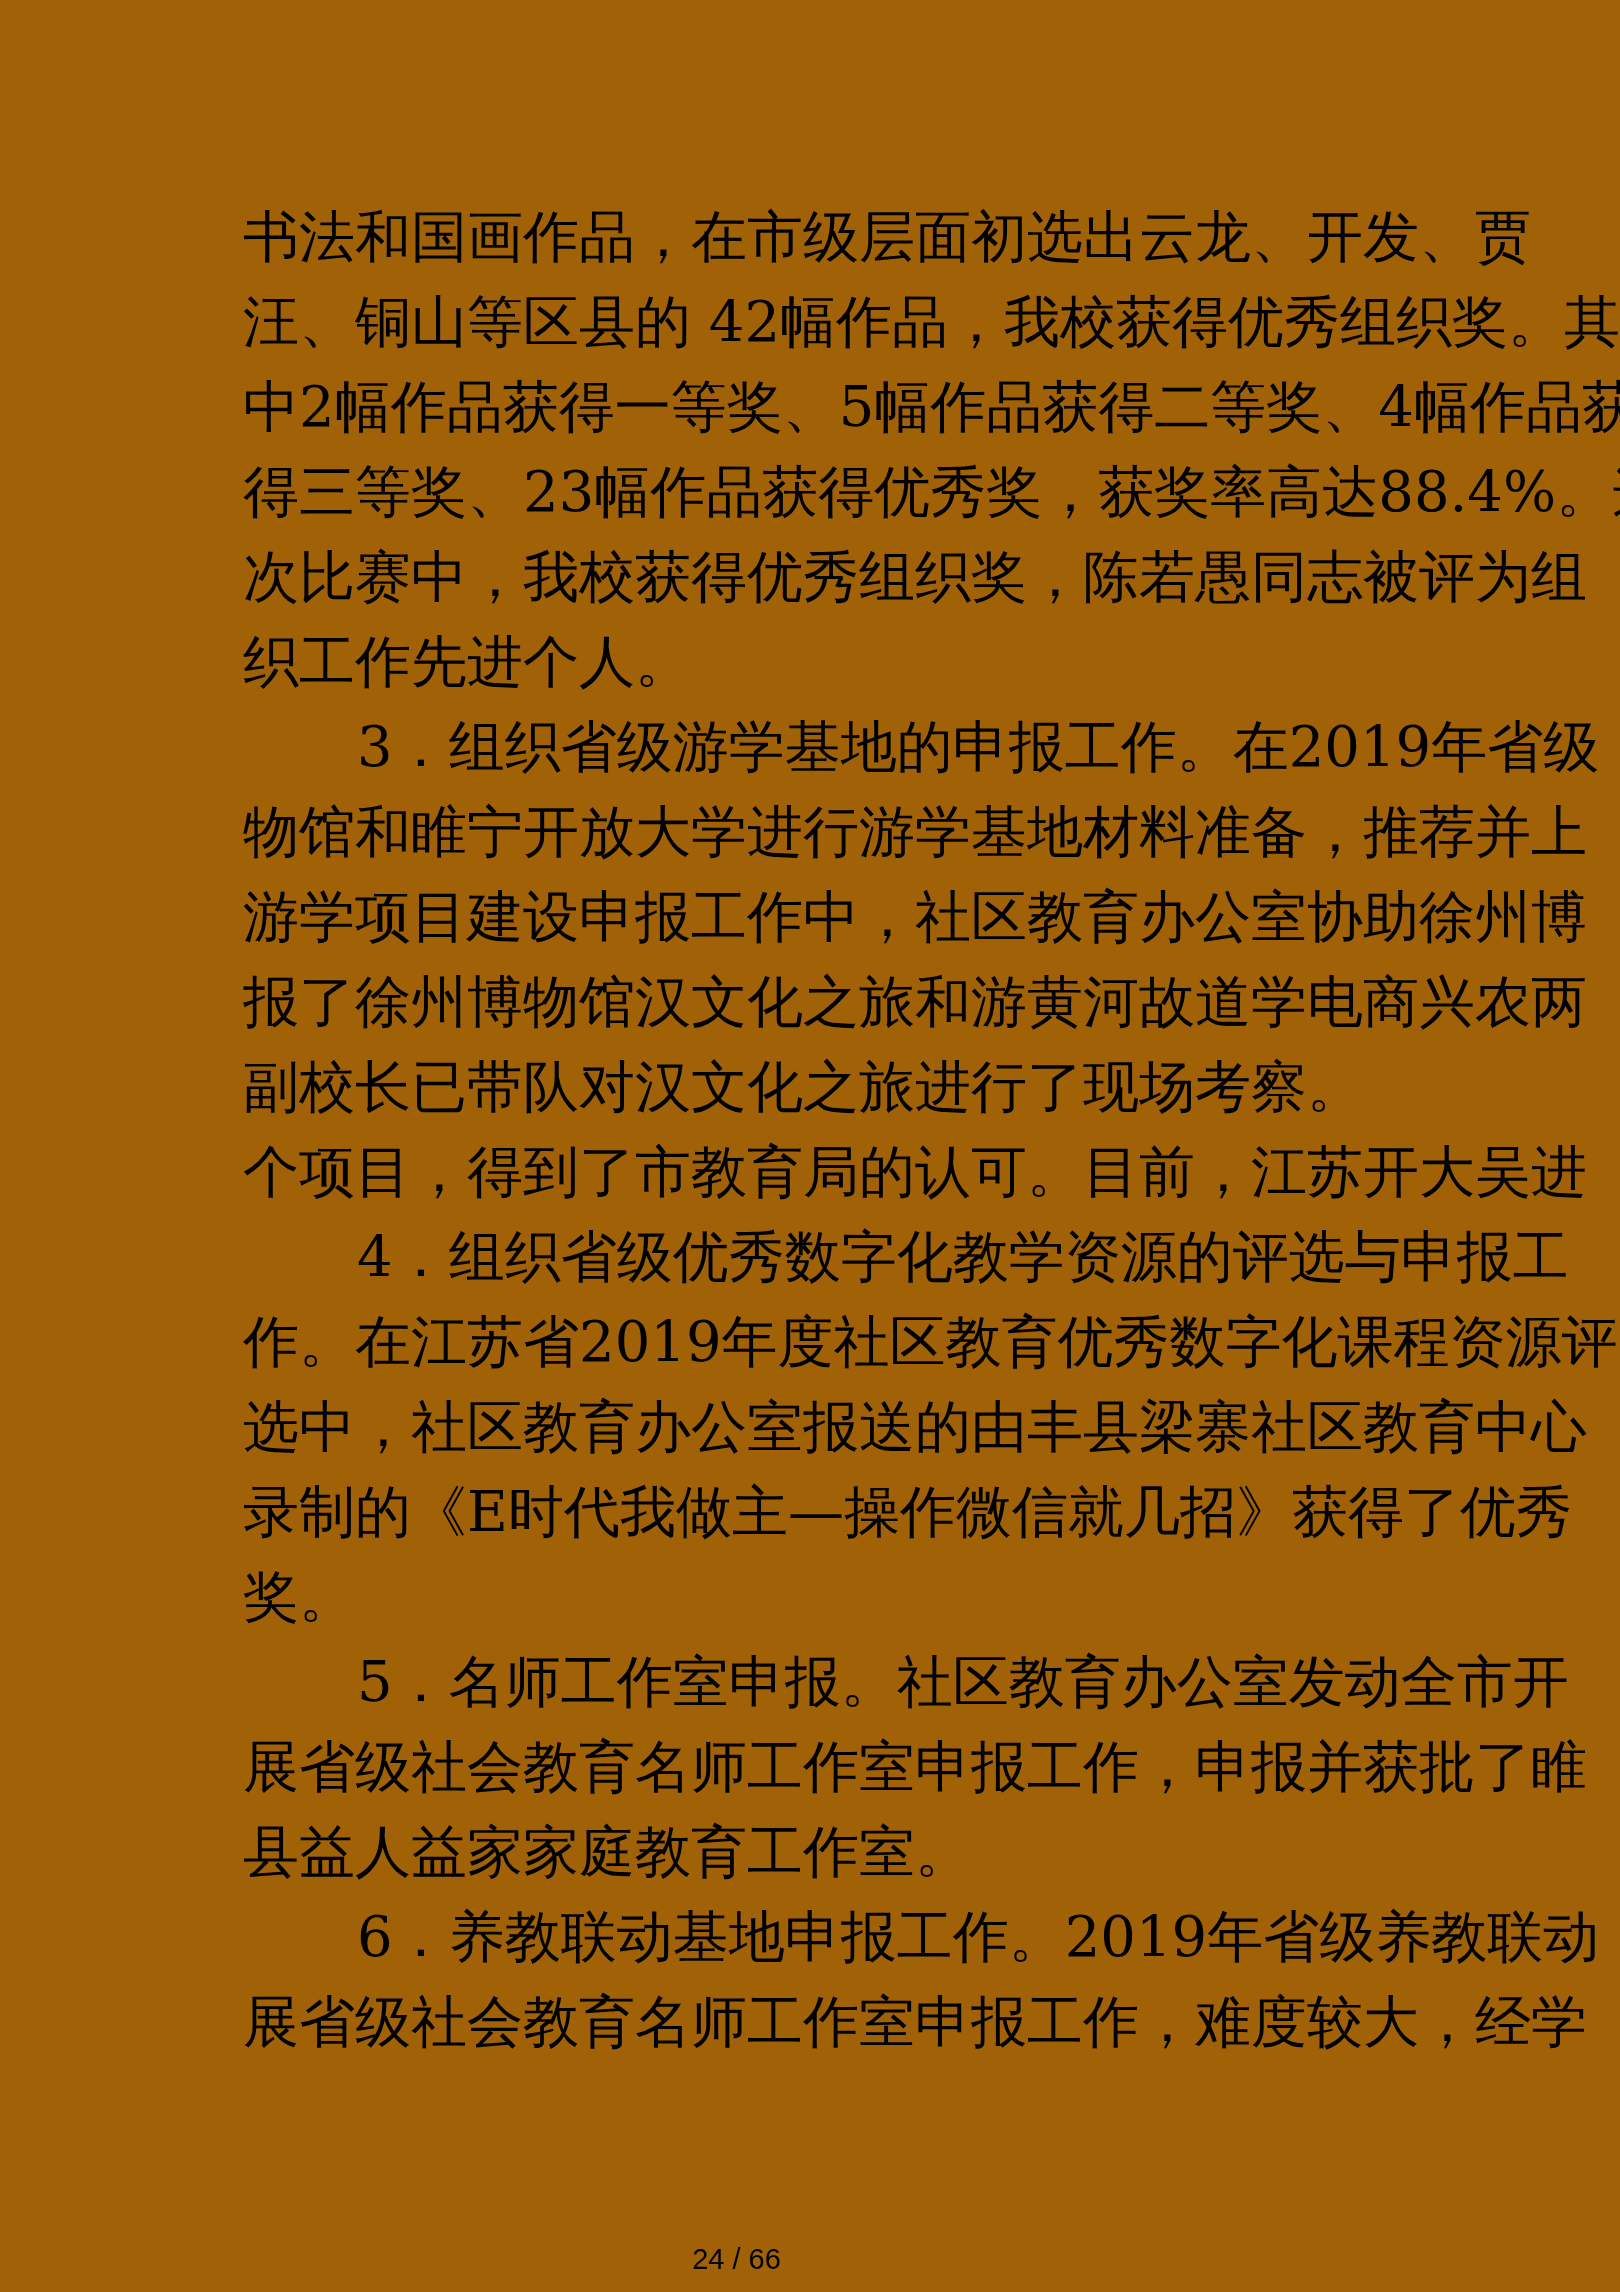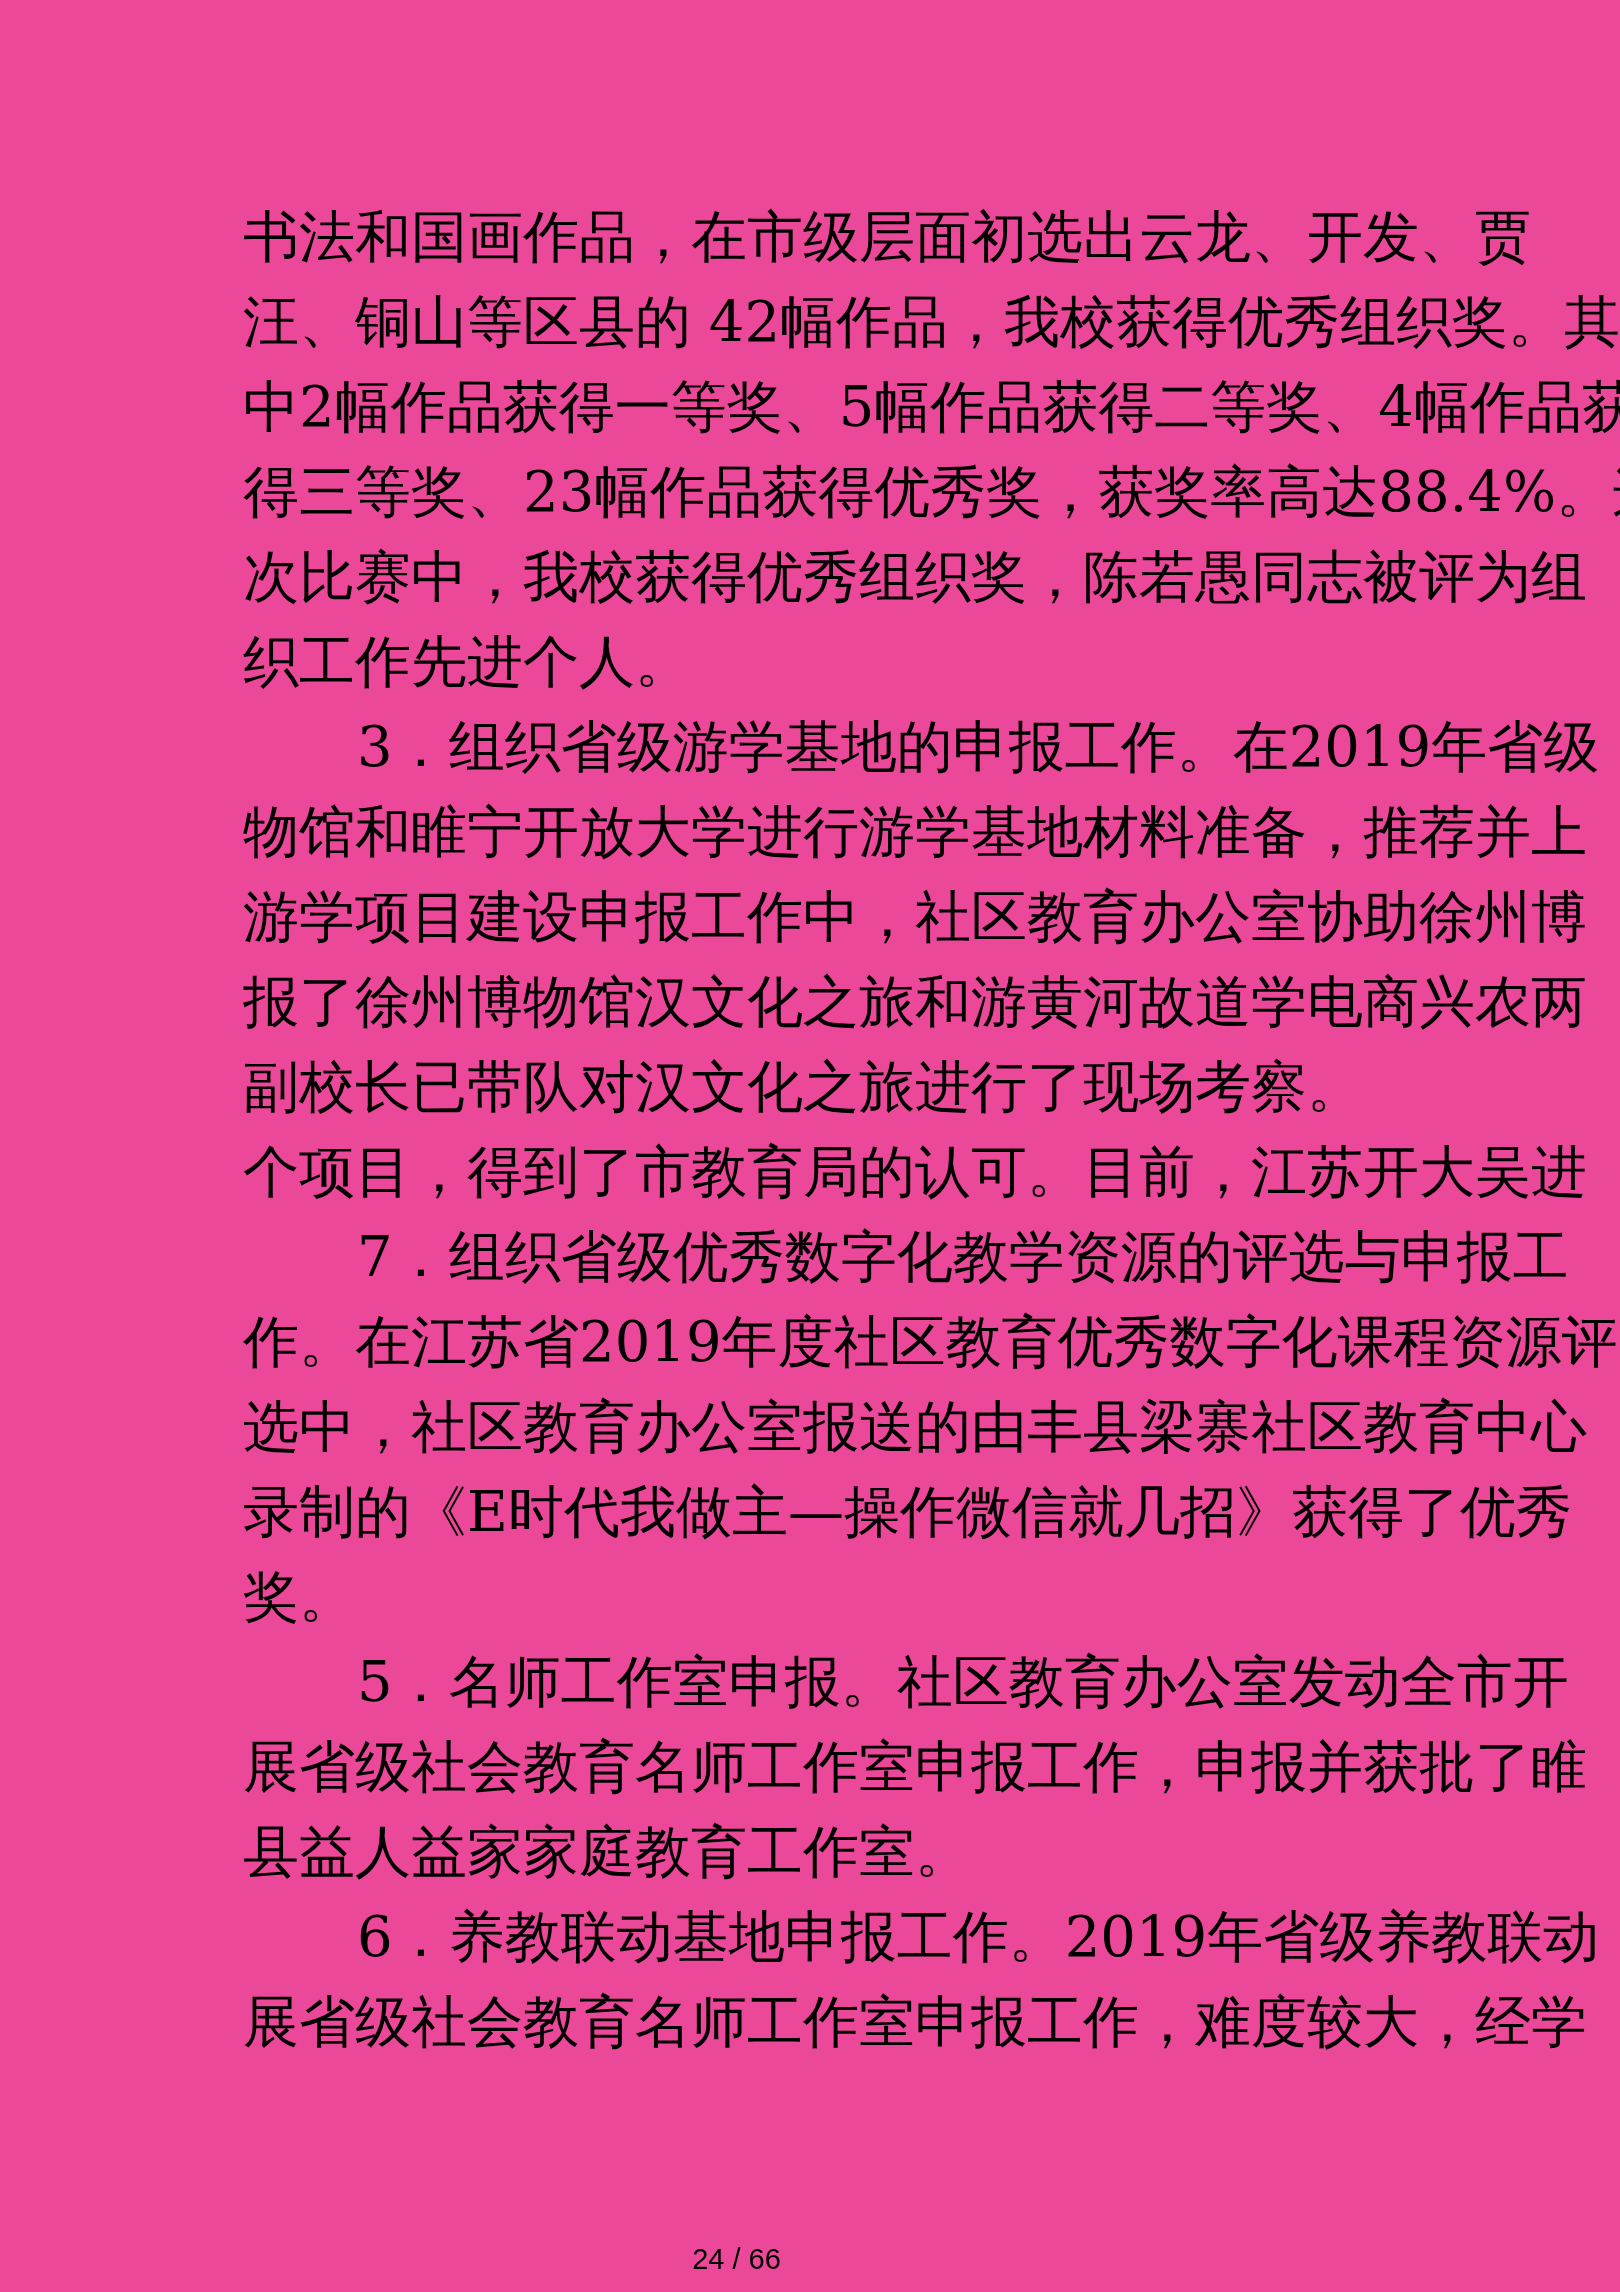--- a/index.html
+++ b/index.html
@@ -1,18 +1,18 @@
 <!DOCTYPE html>
 <html><head>
 <meta charset="utf-8">
 <style>
   html, body { margin: 0; padding: 0; background: #ffffff; }
   body { width: 1620px; height: 2293px; position: relative; overflow: hidden; }
   .page {
-    position: absolute; left: 0; top: 0; width: 1620px; height: 2293px; background: #ec4899;
+    position: absolute; left: 0; top: 0; width: 1620px; height: 2293px; background: #a16207;
   }
   .content {
     position: absolute; left: 243px; top: 194px; width: 1147px;
     font-family: "DejaVu Serif", "Liberation Serif", serif;
     color: #000;
   }
   .line {
     display: block; height: 85px; line-height: 85px;
     font-size: 56px; white-space: nowrap;
     text-align: justify; text-align-last: justify;
@@ -36,21 +36,21 @@
       <span class="line">中2幅作品获得一等奖、5幅作品获得二等奖、4幅作品获</span>
       <span class="line">得三等奖、23幅作品获得优秀奖，获奖率高达88.4%。这</span>
       <span class="line">次比赛中，我校获得优秀组织奖，陈若愚同志被评为组</span>
       <span class="line last">织工作先进个人。</span>
       <span class="line indent">3．组织省级游学基地的申报工作。在2019年省级</span>
       <span class="line">物馆和睢宁开放大学进行游学基地材料准备，推荐并上</span>
       <span class="line">游学项目建设申报工作中，社区教育办公室协助徐州博</span>
       <span class="line">报了徐州博物馆汉文化之旅和游黄河故道学电商兴农两</span>
       <span class="line last">副校长已带队对汉文化之旅进行了现场考察。</span>
       <span class="line">个项目，得到了市教育局的认可。目前，江苏开大吴进</span>
-      <span class="line indent">7．组织省级优秀数字化教学资源的评选与申报工</span>
+      <span class="line indent">4．组织省级优秀数字化教学资源的评选与申报工</span>
       <span class="line">作。在江苏省2019年度社区教育优秀数字化课程资源评</span>
       <span class="line">选中，社区教育办公室报送的由丰县梁寨社区教育中心</span>
       <span class="line">录制的《E时代我做主—操作微信就几招》获得了优秀</span>
       <span class="line last">奖。</span>
       <span class="line indent">5．名师工作室申报。社区教育办公室发动全市开</span>
       <span class="line">展省级社会教育名师工作室申报工作，申报并获批了睢</span>
       <span class="line last">县益人益家家庭教育工作室。</span>
       <span class="line indent">6．养教联动基地申报工作。2019年省级养教联动</span>
       <span class="line">展省级社会教育名师工作室申报工作，难度较大，经学</span>
     </div>

